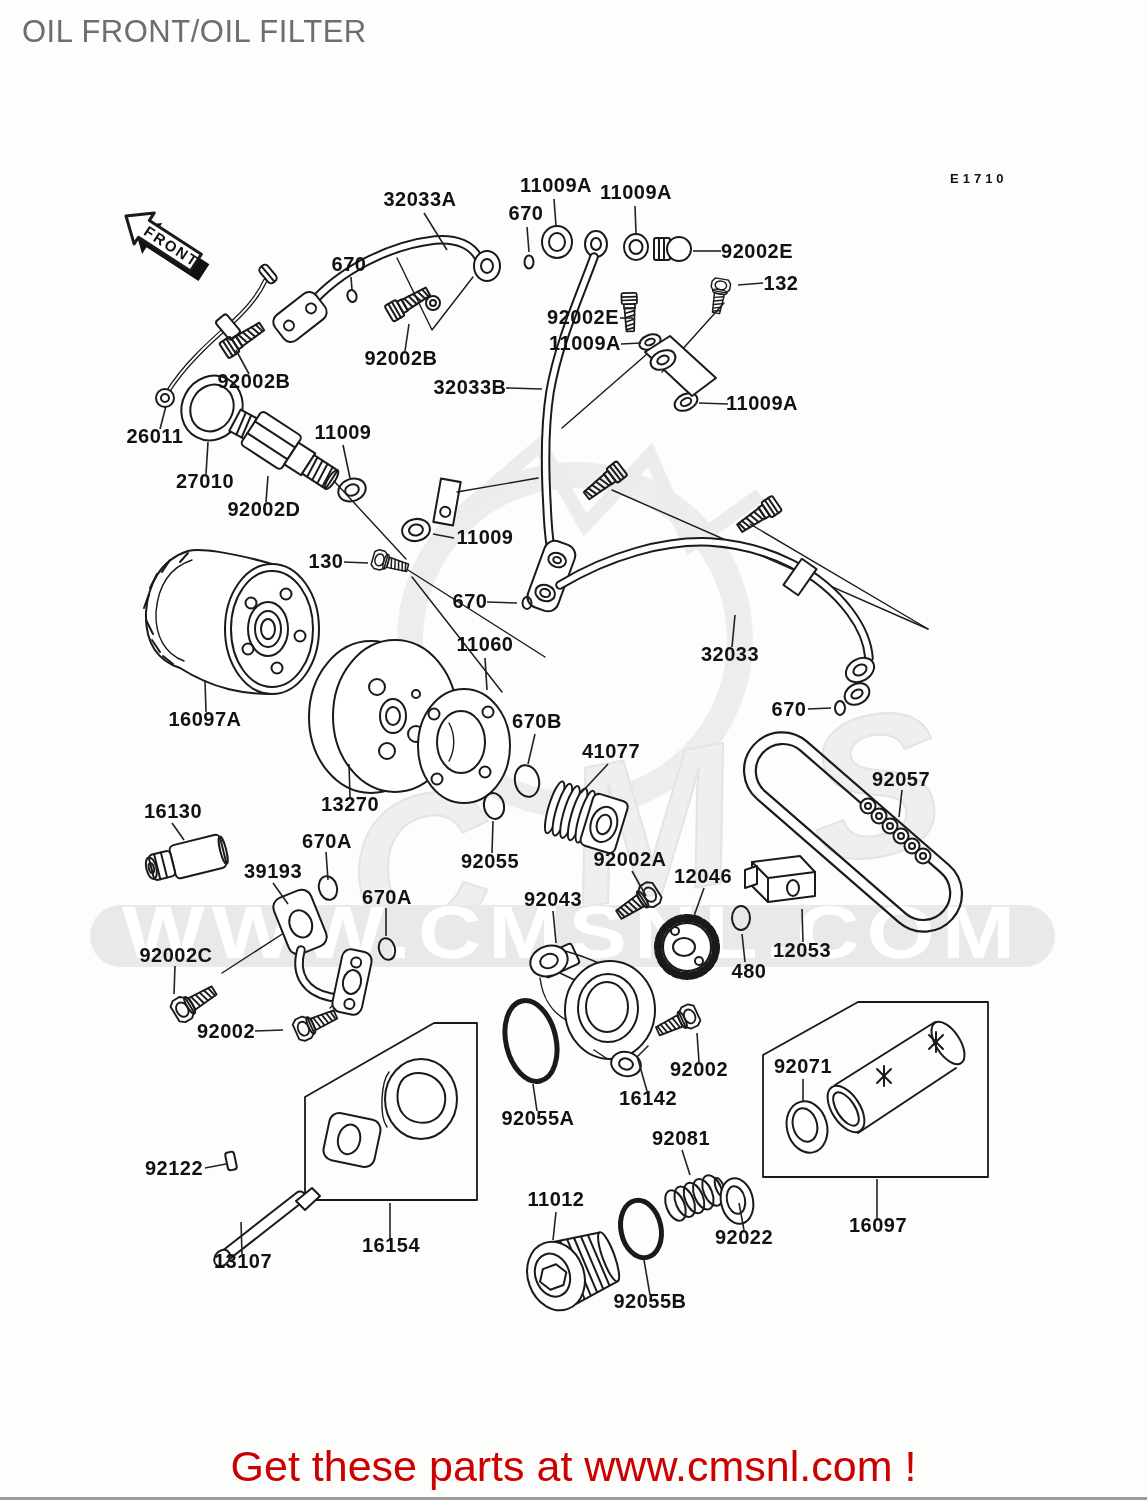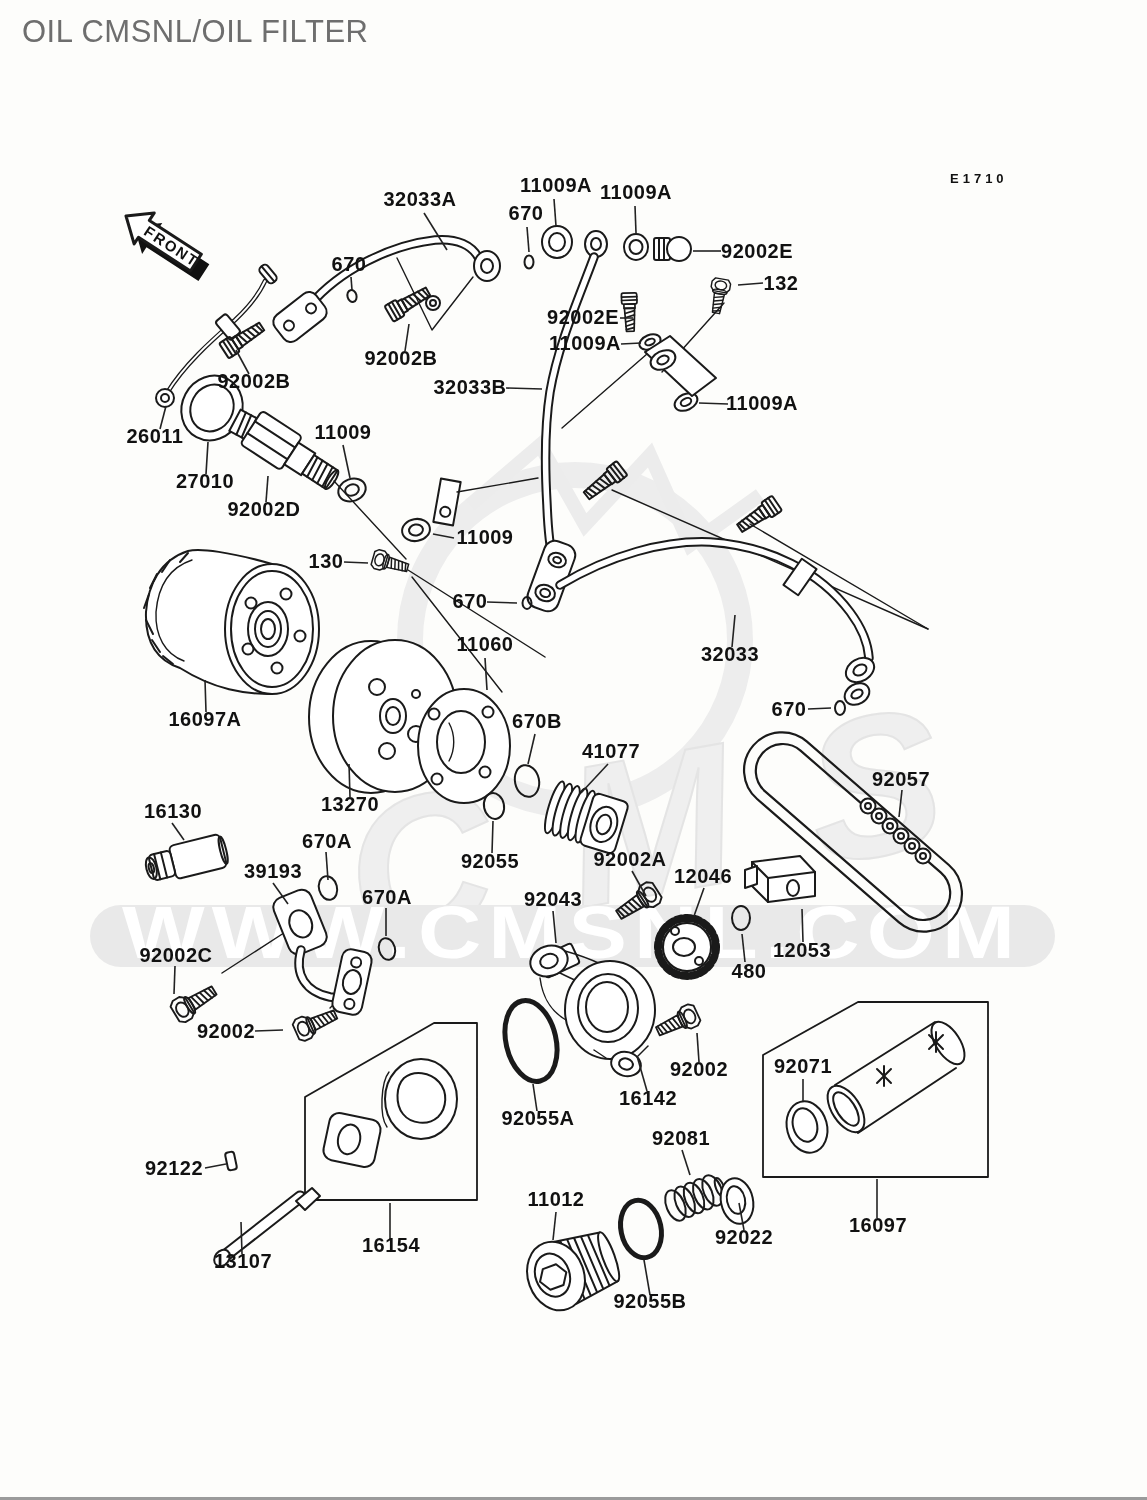--- a/index.html
+++ b/index.html
@@ -31,21 +31,21 @@
   .wm .wm-zig{fill:none;stroke:#ececec;stroke-width:14;}
   .wm-cms{font:italic 900 200px "Liberation Sans",sans-serif;fill:#efefef;
           stroke:#e4e4e4;stroke-width:2;text-anchor:middle;}
   .wm-band{fill:#e9e9e9;}
   .wm-url{font:bold 74px "Liberation Sans",sans-serif;fill:#ffffff;text-anchor:middle;letter-spacing:6px;}
 </style>
 </head>
 <body>
 
 <div class="stage">
-  <h1 class="page-title" style="color: rgb(110, 110, 110);">OIL CMSNL/OIL FILTER</h1>
+  <h1 class="page-title" style="color: rgb(110, 110, 110);">OIL FRONT/OIL FILTER</h1>
 
   <svg id="art" width="1147" height="1500" viewBox="0 0 1147 1500">
 
     <defs>
 
       <g id="bolt">
         <rect class="w" x="0" y="-9" width="13" height="18" rx="2"></rect>
         <line x1="4.5" y1="-9" x2="4.5" y2="9"></line>
           <line x1="8.5" y1="-9" x2="8.5" y2="9"></line>
         <rect class="w" x="13" y="-6.5" width="5" height="13"></rect>
@@ -554,14 +554,17 @@
         <text x="650" y="1308" class="plabel">92055B</text>
         <line x1="744" y1="1230" x2="739" y2="1203" class="leader"></line>
         <text x="744" y="1244" class="plabel">92022</text>
         <line x1="877" y1="1218" x2="877" y2="1179" class="leader"></line>
         <text x="878" y="1232" class="plabel">16097</text>
       </g>
 
     <text class="dcode" x="950" y="183">E1710</text>
   </svg>
 
+  <div class="footer" style="color: rgb(204, 0, 0);">
+    <span>Get these parts at www.cmsnl.com !</span>
+  </div>
   <div class="bottom-edge"></div>
 </div>
 
 </body></html>

